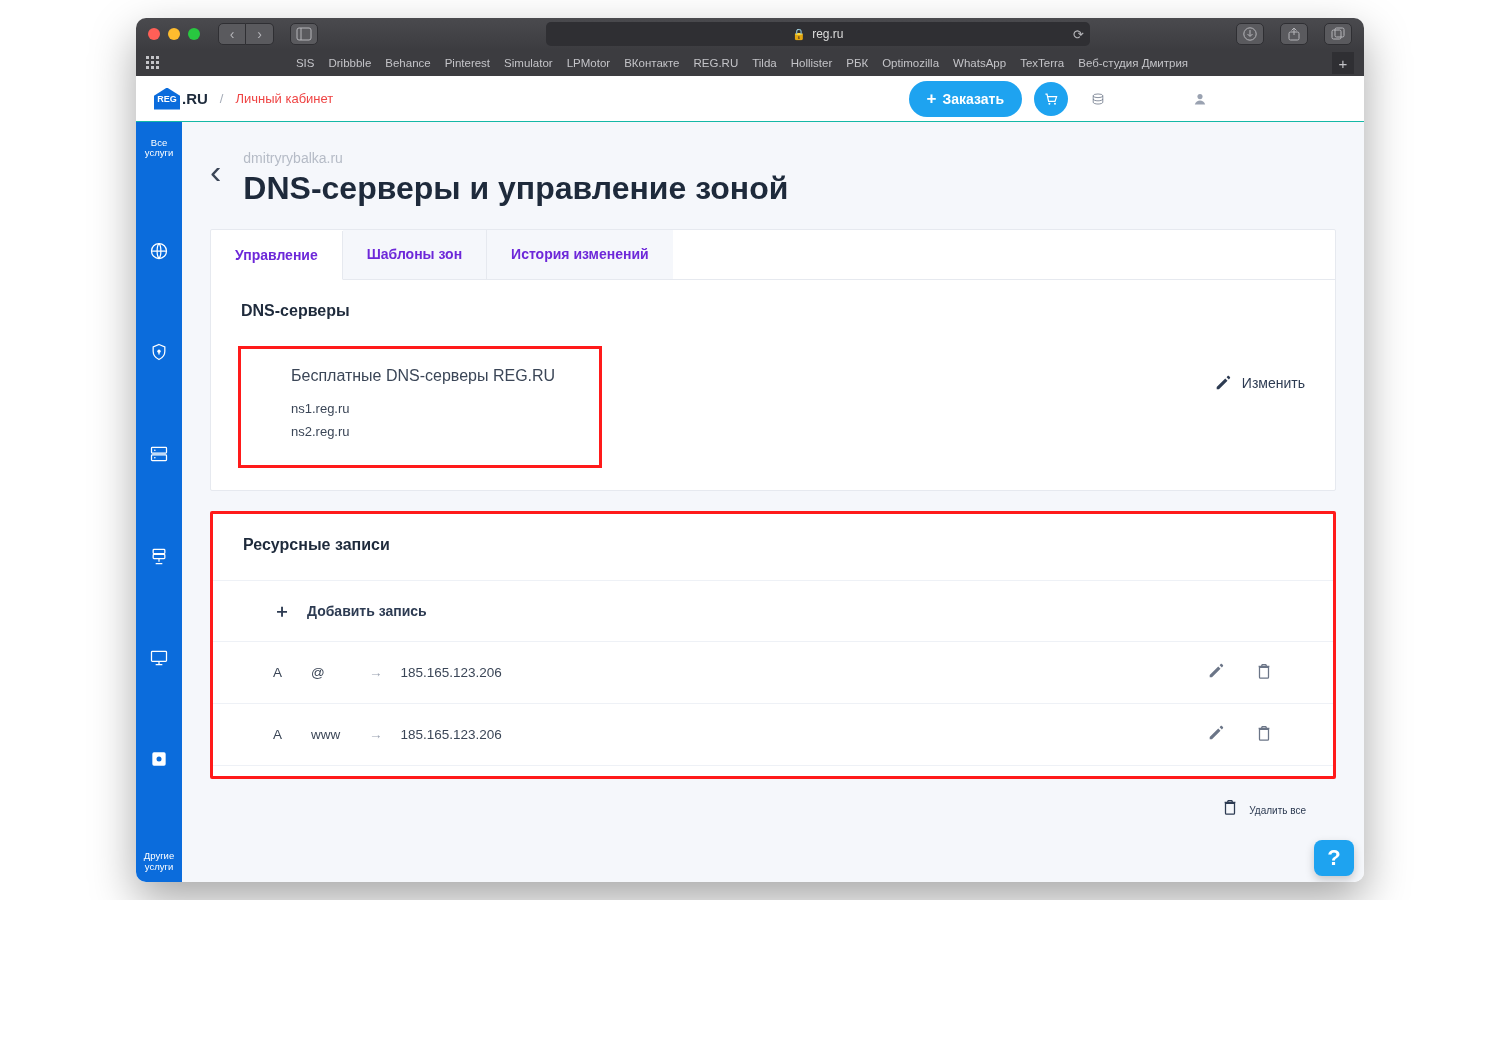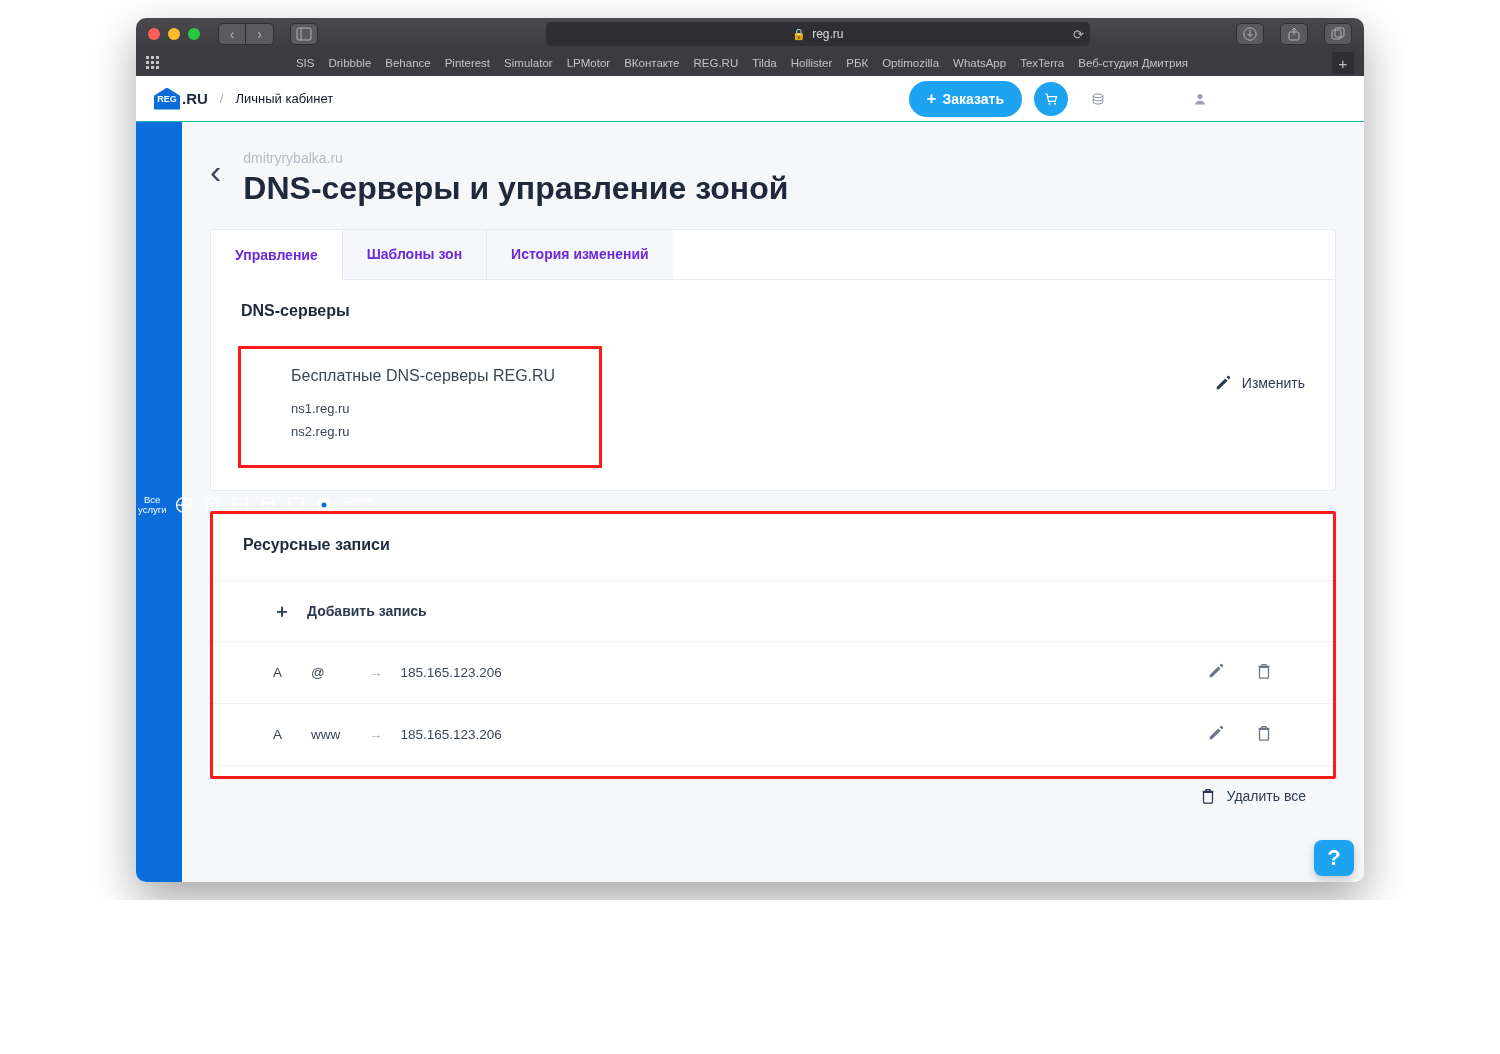--- a/index.html
+++ b/index.html
@@ -87,21 +87,21 @@
   }
   .balance, .user-chip {
     display:flex; align-items:center; gap:8px; color:#3b4657; font-size:13px;
     padding:6px 10px;
   }
   .redact { display:inline-block; width:46px; height:14px; background:#fff; filter:blur(4px); opacity:.04; }
 
   
   .body { display:flex; background:#f5f7fb; min-height:760px; position:relative; }
   .sidebar {
-    width:46px; background:#0b6cdc; display:flex; flex-direction:row; align-items:center;
+    width:46px; background:#0b6cdc; display:flex; flex-direction:column; align-items:center;
     color:#fff; font-size:10px; padding-top:6px; gap:4px;justify-content:space-between;
   }
   .sidebar .item {
     width:46px; padding:10px 2px; display:flex; flex-direction:column; align-items:center; gap:4px;
     text-align:center; line-height:1.1;
   }
   .sidebar svg { width:20px; height:20px; stroke:#fff; fill:none; stroke-width:1.5; }
   .sidebar .label { font-size:9.5px; }
 
   .main { flex:1; padding:28px 28px 40px 28px; position:relative; }
@@ -149,22 +149,22 @@
     border-bottom:1px solid #eef1f6; gap:18px;
   }
   .record-row .type  { width:20px; }
   .record-row .host  { width:40px; }
   .record-row .arrow { color:#9aa2b1; }
   .record-row .ip    { flex:1; }
   .row-actions { display:flex; gap:30px; color:#6b7587; }
   .row-actions span { cursor:pointer; }
 
   .footer-action {
-    display:flex; justify-content:flex-end; align-items:center; gap:10px;
-    padding:8px 30px; color:#2d3b52; font-size:14px;
+    display:flex; justify-content:flex-end; align-items:flex-end; gap:10px;
+    padding:19px 30px; color:#2d3b52; font-size:10px;
   }
 
   .help-bubble {
     position:absolute; right:10px; bottom:6px; width:40px; height:36px;
     background:#1ea3f0; border-radius:8px; color:#fff; font-size:22px; font-weight:700;
     display:flex; align-items:center; justify-content:center;
     box-shadow:0 4px 10px rgba(0,0,0,.2);
   }
   .help-bubble::after {
     content:""; position:absolute; bottom:-6px; right:10px;
@@ -255,21 +255,21 @@
   </div>
 
   <div class="site-header">
     <div class="logo">
       <div class="logo-house">
           <span>REG</span>
         </div>
       <span class="logo-ru">.RU</span>
     </div>
     <span class="breadcrumb-sep">/</span>
-    <span style="color:#0f172a;font-size:13px;text-align:center;">Личный кабинет</span>
+    <span style="color:#ef4444;font-size:13px;text-align:center;">Личный кабинет</span>
     <div class="grow"></div>
     <div class="order-btn">
       <span style="font-size:17px;font-weight:700;">+</span>
       <span>Заказать</span>
     </div>
     <div class="cart-btn">
       <svg class="icon" viewBox="0 0 20 20">
           <path d="M3 4h2l2 9h8l2-6H6" fill="none" stroke="#fff" stroke-width="1.5"></path>
           <circle cx="8" cy="16" r="1.2" fill="#fff"></circle>
           <circle cx="15" cy="16" r="1.2" fill="#fff"></circle>

